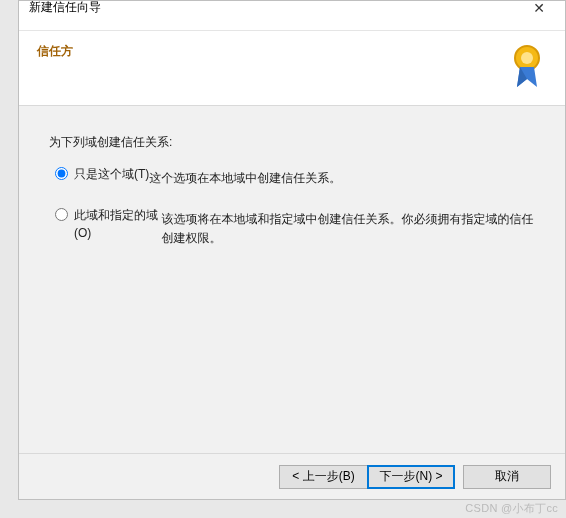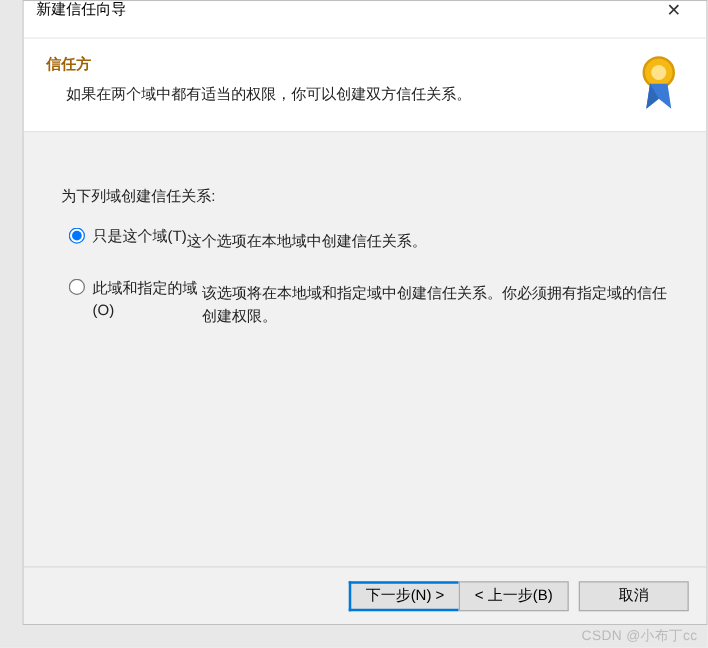--- a/index.html
+++ b/index.html
@@ -81,21 +81,20 @@
     color: #222;
   }
   .instr {
     font-size: 12px;
     line-height: 1.7;
     margin-bottom: 40px;
   }
   .section-label {
     font-size: 12px;
     margin-bottom: 14px;
-    margin-top: 15px;
   }
   .radio-group { margin-left: 6px; }
   .radio-item { margin-bottom: 18px; display: flex; align-items: flex-start; }
   .radio-item input[type=radio] {
     margin-top: 2px;
     margin-right: 6px;
     width: 13px;
     height: 13px;
     cursor: pointer;
   }
@@ -154,21 +153,20 @@
   <div class="titlebar">
     <span class="title">新建信任向导</span>
     <div class="close-btn">
       <span>✕</span>
     </div>
   </div>
 
   <div class="header">
     <div class="header-text">
       <div class="header-heading">信任方</div>
-      <div class="header-sub">如果在两个域中都有适当的权限，你可以创建双方信任关系。</div>
     </div>
     <div class="badge">
       <svg width="38" height="48" viewBox="0 0 38 48">
         <circle cx="19" cy="15" r="12" fill="#f5b915" stroke="#d89a08" stroke-width="2"></circle>
         <circle cx="19" cy="15" r="6" fill="#ffe28a"></circle>
         <path d="M12 24 L9 44 L19 36 L29 44 L26 24 Z" fill="#3a7bd5"></path>
         <path d="M12 24 L9 44 L19 36 Z" fill="#2e68b8"></path>
       </svg>
     </div>
   </div>
@@ -192,21 +190,21 @@
           <span class="radio-label">此域和指定的域(O)</span>
           <span class="radio-desc">该选项将在本地域和指定域中创建信任关系。你必须拥有指定域的信任创建权限。</span>
         </span>
       </label>
 
     </div>
   </div>
 
   <div class="footer">
     <div class="btn-pair">
+      <button class="btn">&lt; 上一步(B)</button>
       <button class="btn default">下一步(N) &gt;</button>
-      <button class="btn">&lt; 上一步(B)</button>
     </div>
     <button class="btn">取消</button>
   </div>
 
 </div>
 
 <div class="watermark">CSDN @小布丁cc</div>
 
 </body></html>

